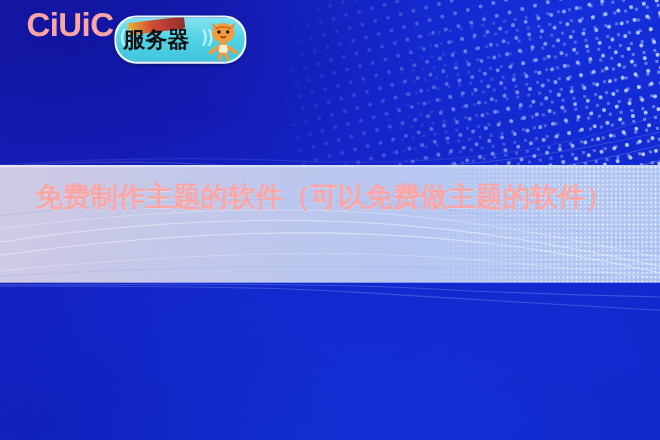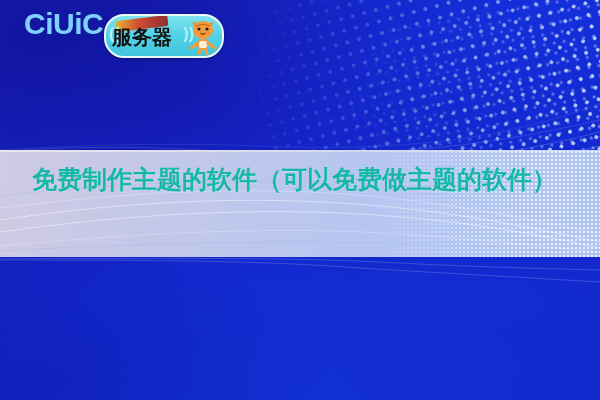--- a/index.html
+++ b/index.html
@@ -106,39 +106,39 @@
 
   .headline {
     position: absolute;
     left: 32px;
     top: 160px;
     width: 552px;
     margin: 0;
     font-size: 25px;
     line-height: 38px;
     font-weight: bold;
-    color: #14b8a6;
+    color: #fca5a5;
     letter-spacing: 0px;
     white-space: pre-wrap;
     text-shadow: 0 1px 0 rgba(255,255,255,0.25);
   }
 
   
   .logo {
     position: absolute;
     left: 24px;
     top: 8px;
     width: 90px;
   }
   .logo-word {
     margin: 0;
     font-size: 30px;
     line-height: 32px;
     font-weight: bold;
-    color: #7dd3fc;
+    color: #fca5a5;
     letter-spacing: -0.5px;
   }
   .logo-sub {
     margin: 2px 0 0 1px;
     font-size: 11px;
     line-height: 13px;
     color: #f2f4ff;
     letter-spacing: -0.2px;
   }
 

